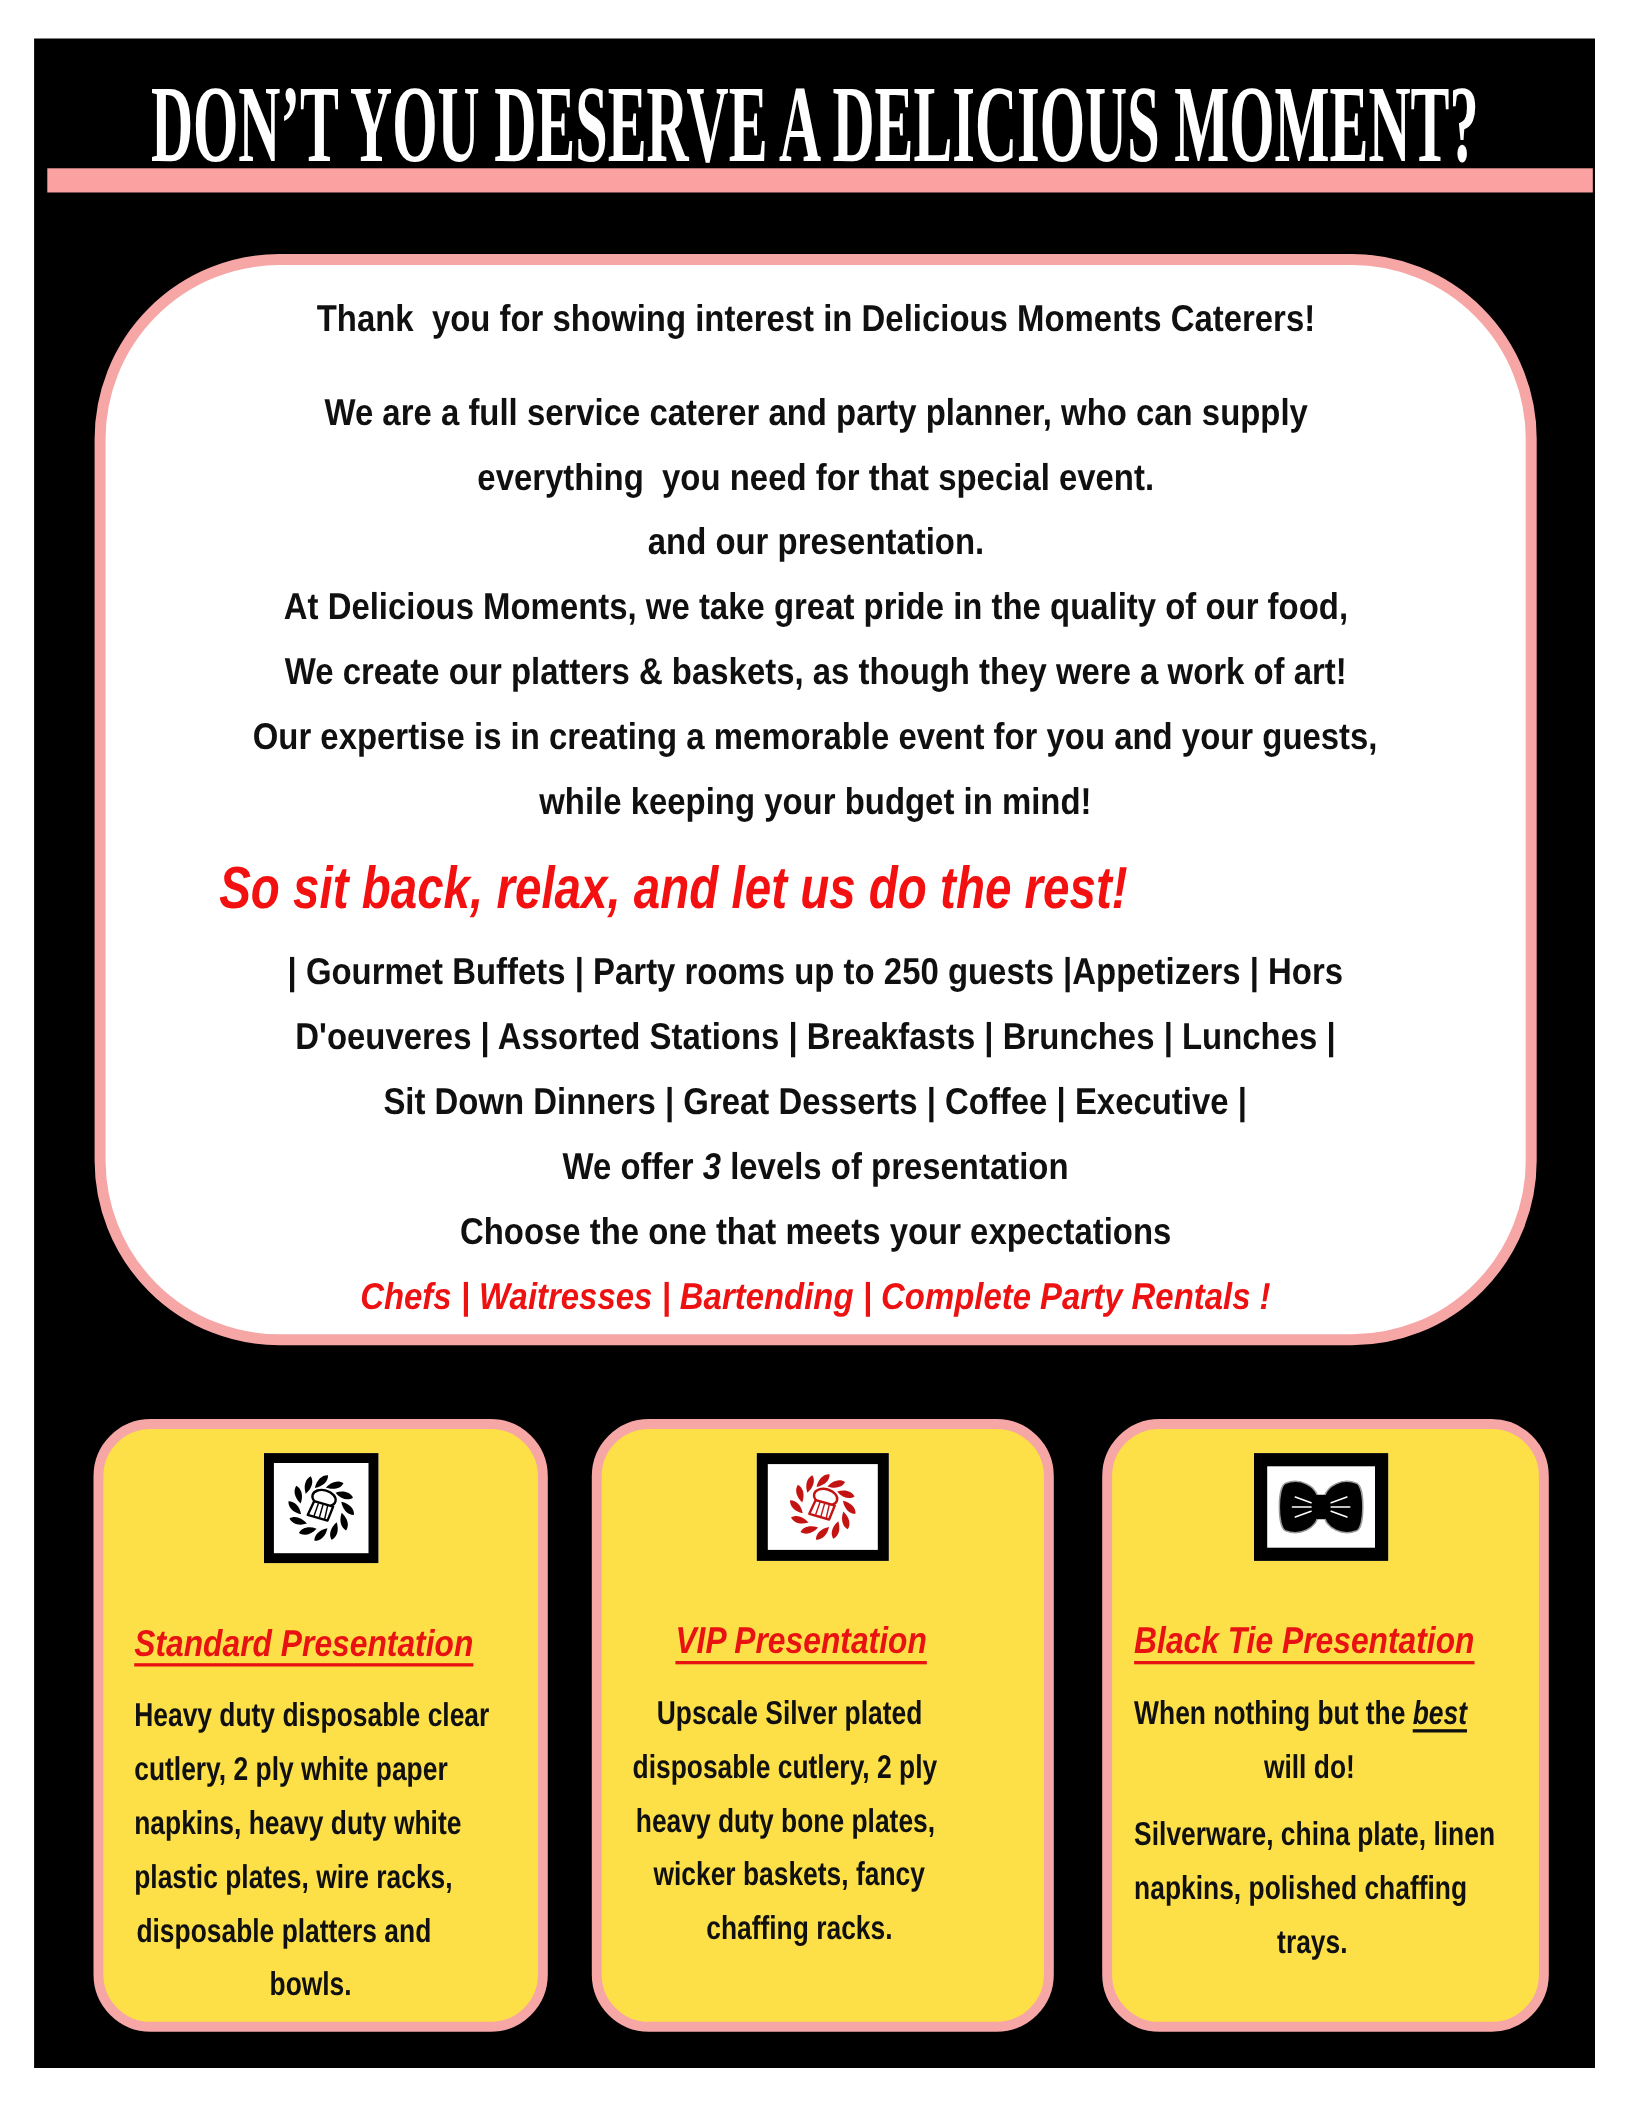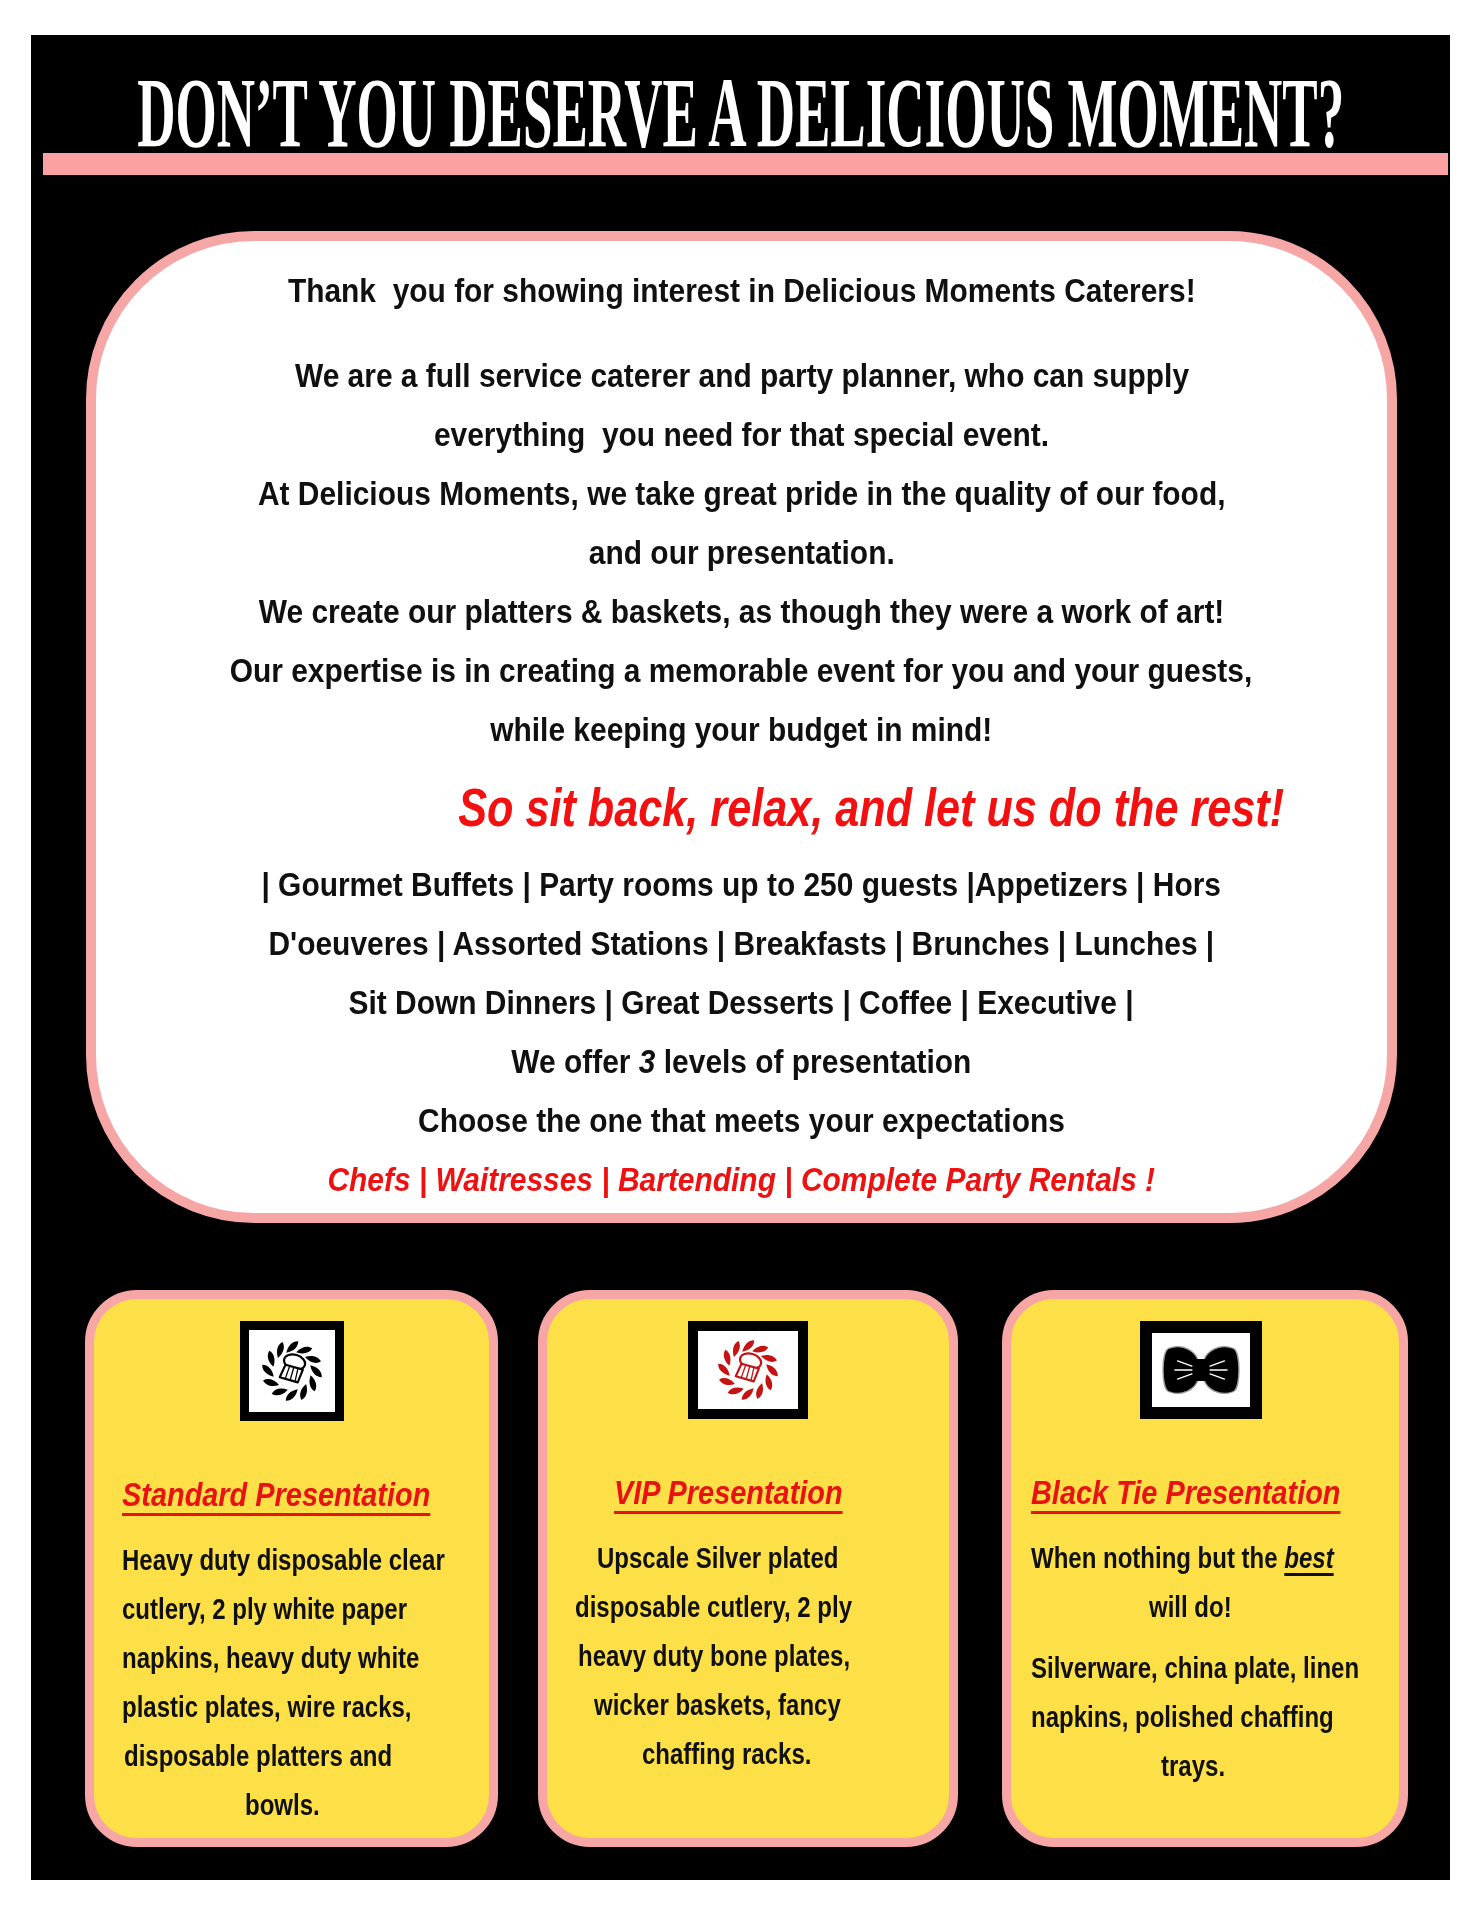--- a/index.html
+++ b/index.html
@@ -16,21 +16,21 @@
   .pink-bar{position:absolute;top:118px;left:12px;right:2px;height:22px;background:#fba1a2;}
 
   
   .intro-box{position:absolute;left:55px;top:196px;width:1311px;height:992px;background:#ffffff;
              border:10px solid #f7a6a6;border-radius:168px;box-sizing:border-box;
              padding-top:20px;overflow:hidden;}
   .line{height:59px;display:flex;justify-content:center;align-items:center;}
   .line .tl{white-space:pre;display:inline-block;transform:scaleX(0.88);transform-origin:center center;
             font-weight:700;font-size:34px;color:#101010;}
   .mt28{margin-top:26px;}
-  .tag-line{height:96px;display:flex;justify-content:flex-end;align-items:center;}
+  .tag-line{height:96px;display:flex;justify-content:flex-start;align-items:center;}
   .tag-line .tl{white-space:pre;display:inline-block;transform:scaleX(0.80);transform-origin:center center;
             font-weight:700;font-style:italic;font-size:54px;color:#f21010;}
   .red-line .tl{color:#ee1111;font-style:italic;}
   .it{font-style:italic;}
 
   
   .card{position:absolute;top:1255px;height:557px;background:#fde047;border:9px solid #f7a6a6;
         border-radius:52px;box-sizing:border-box;padding:13px 28px 0 28px;text-align:center;}
   .card-1{left:54px;width:413px;}
   .card-2{left:507px;width:420px;}
@@ -69,24 +69,24 @@
       <div class="line">
           <span class="tl">Thank  you for showing interest in Delicious Moments Caterers!</span>
         </div>
       <div class="line mt28">
           <span class="tl">We are a full service caterer and party planner, who can supply</span>
         </div>
       <div class="line">
           <span class="tl">everything  you need for that special event.</span>
         </div>
       <div class="line">
+          <span class="tl">and our presentation.</span>
+        </div>
+      <div class="line">
           <span class="tl">At Delicious Moments, we take great pride in the quality of our food,</span>
-        </div>
-      <div class="line">
-          <span class="tl">and our presentation.</span>
         </div>
       <div class="line">
           <span class="tl">We create our platters &amp; baskets, as though they were a work of art!</span>
         </div>
       <div class="line">
           <span class="tl">Our expertise is in creating a memorable event for you and your guests,</span>
         </div>
       <div class="line">
           <span class="tl">while keeping your budget in mind!</span>
         </div>

